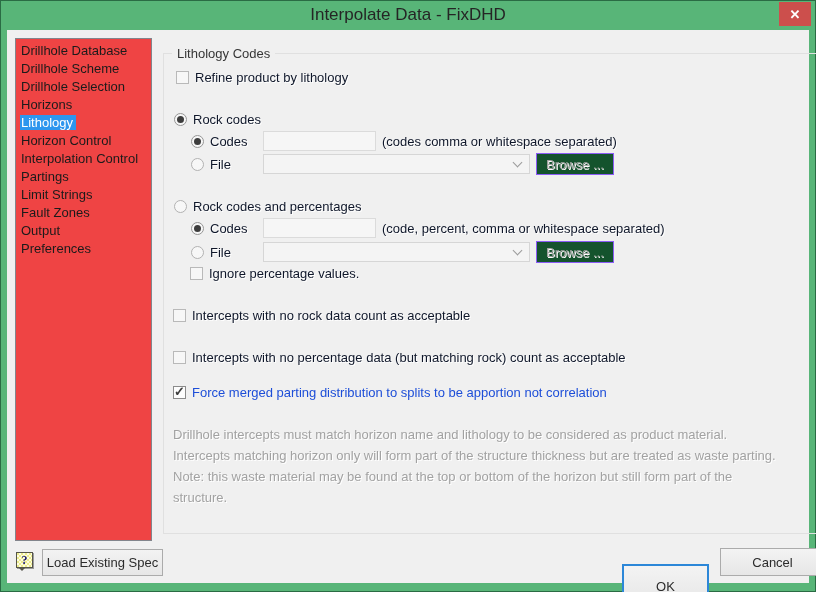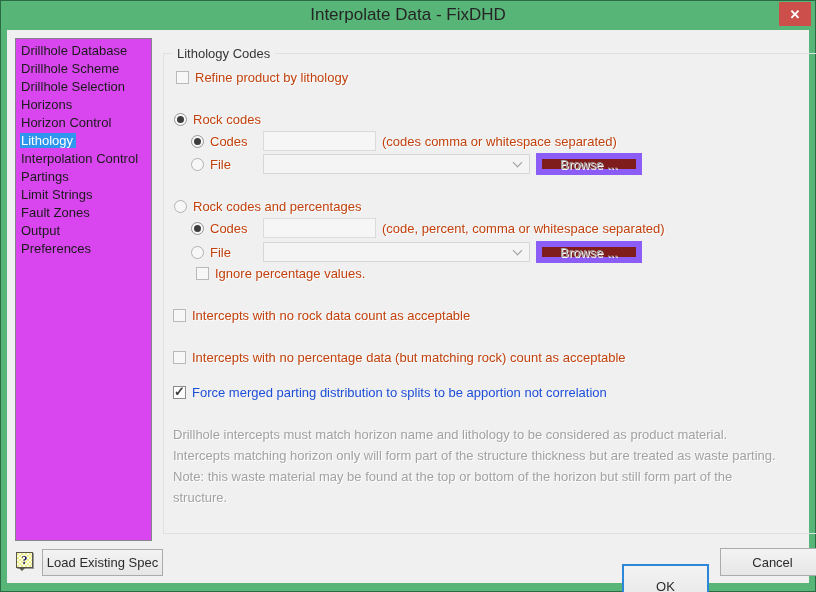--- a/index.html
+++ b/index.html
@@ -27,37 +27,37 @@
     font-size:13px; font-weight:bold; cursor:default;
   }
   
   .client {
     position:absolute; left:7px; top:30px; width:802px; height:553px;
     background:#f0f0f0;
   }
   
   .listbox {
     position:absolute; left:8px; top:8px; width:137px; height:503px;
-    background:#d946ef; border:1px solid #82858c;
+    background:#ef4444; border:1px solid #82858c;
     padding:3px 2px 0 4px; overflow:hidden;
   }
   .li { height:18px; line-height:18px; white-space:nowrap; color:#1b1b1b; cursor:default; }
   .li-t { padding:0 3px 0 1px; }
   .li-t.selected { background:#2e96ee; color:#ffffff; }
   
   .gb {
     position:absolute; left:156px; top:23px; width:728px; height:481px;
     border:1px solid #e0e0e0;
   }
   .gb-title {
     position:absolute; left:8px; top:-8px; line-height:16px;
     background:#f0f0f0; padding:0 5px; color:#363636;
   }
   .row { position:absolute; display:flex; align-items:center; height:20px; gap:6px; white-space:nowrap; }
-  .dlbl { color:#c2410c; text-shadow:1px 1px 0 rgba(255,255,255,.95); }
+  .dlbl { color:#0f172a; text-shadow:1px 1px 0 rgba(255,255,255,.95); }
   .w47 { width:47px; }
   
   .cb {
     width:13px; height:13px; flex:none; position:relative;
     border:1px solid #b9b9b9; background:#f7f7f7;
   }
   .opt-row.on .cb, .cb.on { border-color:#8b8b8b; background:#fdfdfd; }
   .opt-row.on .cb::after {
     content:"\2713"; position:absolute; left:0px; top:-3px;
     font-size:13px; font-weight:bold; color:#3f3f3f;
@@ -83,22 +83,22 @@
     width:267px; height:20px; flex:none; position:relative;
     border:1px solid #d6d6d6; background:#f4f4f4;
   }
   .combo .val { position:absolute; left:5px; top:2px; color:#777; }
   .chev {
     position:absolute; right:8px; top:4px; width:7px; height:7px;
     border-right:1px solid #9b9b9b; border-bottom:1px solid #9b9b9b;
     transform:rotate(45deg);
   }
   .browse {
-    height:22px; flex:none; padding:0 18px;
-    border:6px solid #8b5cf6; background:#7f1d1d;
+    height:22px; flex:none; padding:0 9px;
+    border:1px solid #8b5cf6; background:#14532d;
     color:#a5a5a5; text-shadow:1px 1px 0 #fff;
     display:flex; align-items:center; cursor:default;
   }
   .note {
     position:absolute; left:9px; top:370px; width:614px;
     color:#a2a2a2; text-shadow:1px 1px 0 rgba(255,255,255,.95);
     line-height:21px; white-space:pre-wrap;
   }
   
   .help {
@@ -134,22 +134,22 @@
     </div>
   </div>
 
   <div class="client">
 
     <div class="listbox">
       <div class="li"><span class="li-t">Drillhole Database</span></div>
       <div class="li"><span class="li-t">Drillhole Scheme</span></div>
       <div class="li"><span class="li-t">Drillhole Selection</span></div>
       <div class="li"><span class="li-t">Horizons</span></div>
+      <div class="li"><span class="li-t selected">Lithology</span></div>
       <div class="li"><span class="li-t">Horizon Control</span></div>
-      <div class="li"><span class="li-t selected">Lithology</span></div>
       <div class="li"><span class="li-t">Interpolation Control</span></div>
       <div class="li"><span class="li-t">Partings</span></div>
       <div class="li"><span class="li-t">Limit Strings</span></div>
       <div class="li"><span class="li-t">Fault Zones</span></div>
       <div class="li"><span class="li-t">Output</span></div>
       <div class="li"><span class="li-t">Preferences</span></div>
     </div>
 
     <div class="gb">
       <div class="gb-title">Lithology Codes</div>
@@ -196,21 +196,21 @@
       <div class="row" style="left:27px; top:188px;">
         <span class="radio"></span>
         <span class="dlbl w47">File</span>
         <span class="combo">
           <span class="val"></span>
           <span class="chev"></span>
         </span>
         <span class="browse">Browse ...</span>
       </div>
 
-      <div class="row" style="left:32px; top:209px;">
+      <div class="row" style="left:26px; top:209px;">
         <span class="cb"></span>
         <span class="dlbl">Ignore percentage values.</span>
       </div>
 
       <div class="row opt-row" style="left:9px; top:251px;">
         <span class="cb"></span>
         <span class="dlbl opt-lbl">Intercepts with no rock data count as acceptable</span>
       </div>
 
       <div class="row opt-row" style="left:9px; top:293px;">

